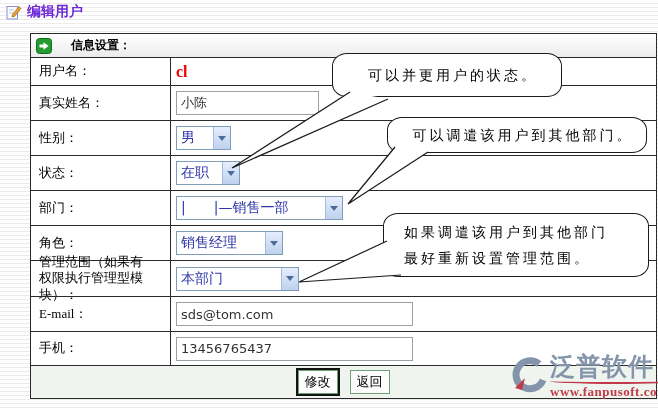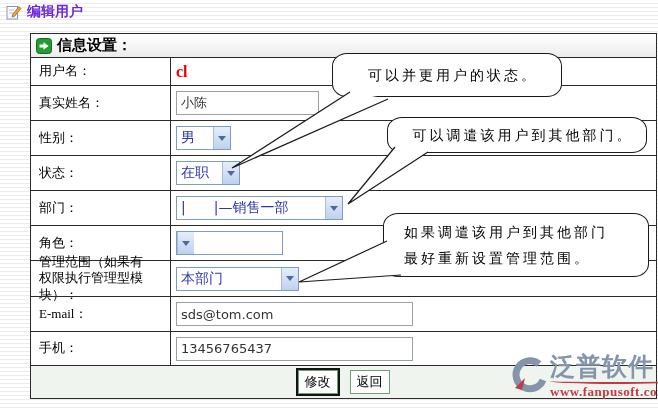--- a/index.html
+++ b/index.html
@@ -14,23 +14,23 @@
   .title-bar{position:absolute;left:6px;top:3px;display:flex;align-items:center;gap:5px;z-index:2;}
   .title-text{font-size:14px;font-weight:bold;color:#6d28d9;}
 
   
   .panel{
     position:absolute;left:30px;top:33px;width:627px;height:366px;
     background:#ffffff;border:1px solid #2a2a2a;box-sizing:border-box;
     display:flex;flex-direction:column;z-index:1;
   }
   .panel-header{
-    height:23px;display:flex;align-items:center;gap:5px;padding-left:5px;
+    height:23px;display:flex;align-items:center;gap:19px;padding-left:5px;
     background:linear-gradient(180deg,#ffffff,#ececec);
-    font-size:15px;font-weight:bold;color:#000;box-sizing:border-box;
+    font-size:12px;font-weight:bold;color:#000;box-sizing:border-box;
   }
   .row{display:flex;border-top:1px solid #2a2a2a;box-sizing:border-box;}
   .cell{box-sizing:border-box;}
   .label-cell{
     width:140px;flex:0 0 140px;border-right:1px solid #2a2a2a;
     display:flex;align-items:center;padding:2px 18px 2px 8px;
     font-size:13px;color:#000;line-height:1.25;
     font-family:"Liberation Serif","DejaVu Serif",serif;
   }
   .value-cell{flex:1;display:flex;align-items:center;padding-left:5px;}
@@ -162,20 +162,21 @@
               <i class="tri"></i>
             </span>
         </div>
       </div>
     </div>
 
     <div class="row" style="height:35px">
       <div class="cell label-cell">角色：</div>
       <div class="cell value-cell">
         <div class="sel" style="width:107px">
+          <span class="sel-text">销售经理</span>
           <span class="sel-btn">
               <i class="tri"></i>
             </span>
         </div>
       </div>
     </div>
 
     <div class="row" style="height:36px">
       <div class="cell label-cell">管理范围（如果有权限执行管理型模块）：</div>
       <div class="cell value-cell">

